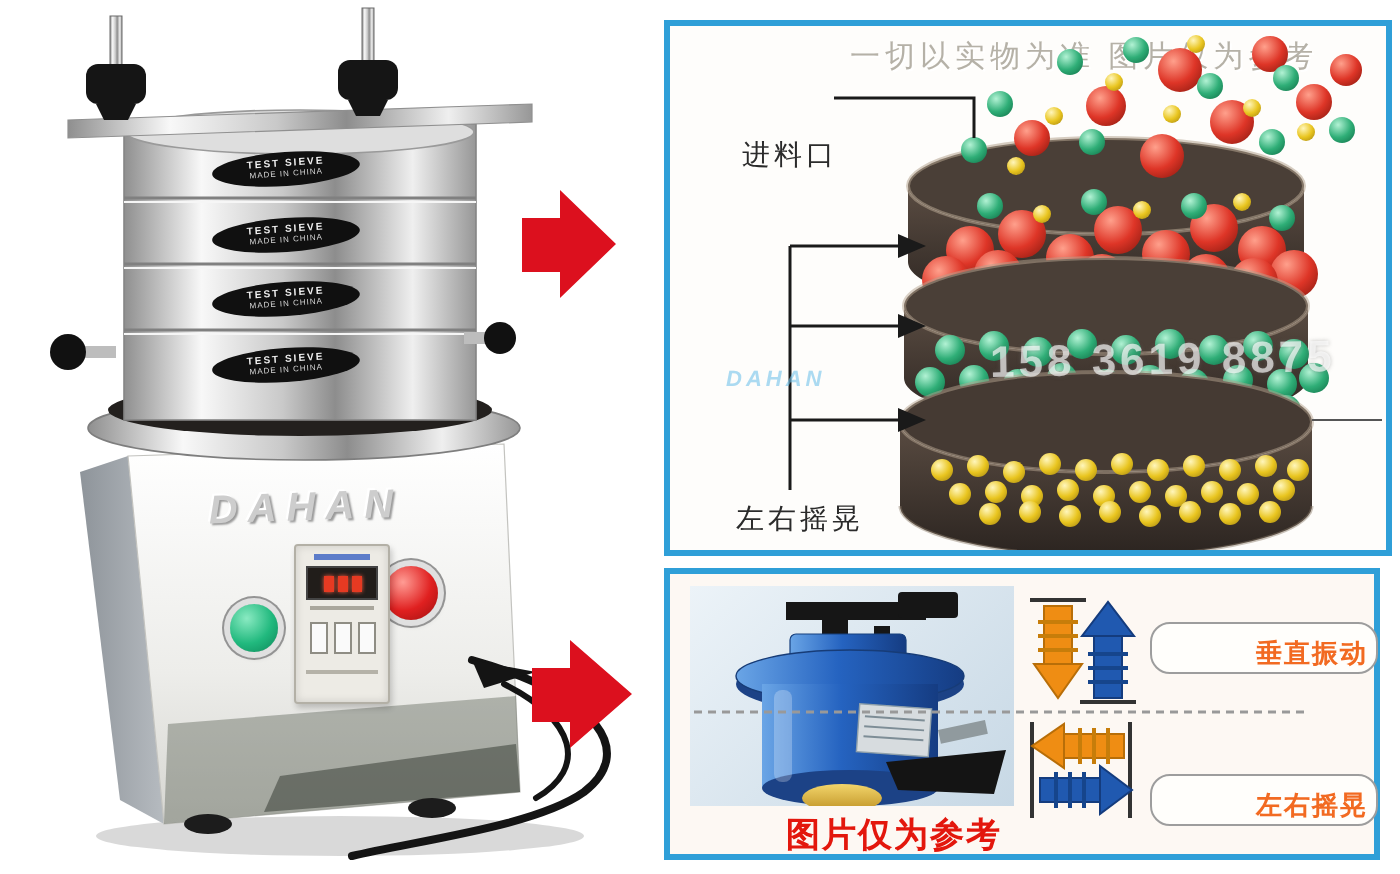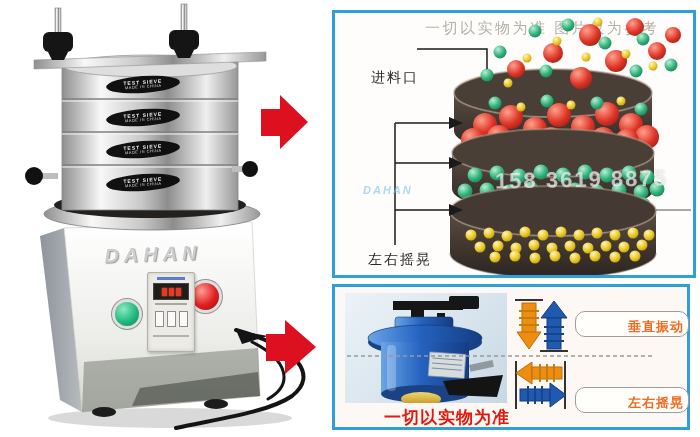--- a/index.html
+++ b/index.html
@@ -373,21 +373,21 @@
           <rect x="84" y="60" width="36" height="24" fill="#d7dcdf" stroke="#8fa0aa" stroke-width="0.7"></rect>
           <line x1="87" y1="66" x2="117" y2="66" stroke="#7d8d96" stroke-width="1"></line>
           <line x1="87" y1="71" x2="117" y2="71" stroke="#7d8d96" stroke-width="1"></line>
           <line x1="87" y1="76" x2="117" y2="76" stroke="#7d8d96" stroke-width="1"></line>
         </g>
         <rect x="124" y="72" width="24" height="7" fill="#909a9e" transform="rotate(-12 124 72)"></rect>
         <polygon points="98,88 158,82 152,104 104,102" fill="#141414"></polygon>
         <ellipse cx="76" cy="106" rx="20" ry="7" fill="url(#gold)"></ellipse>
       </svg>
     </div>
-    <div class="motor-lbl abs">一切以实物为准</div>
+    <div class="motor-lbl abs">图片仅为参考</div>
 
     <svg id="vib-svg" class="abs" width="352" height="140">
 
       <line x1="180" y1="13" x2="208" y2="13" stroke="#333" stroke-width="2"></line>
       <rect x="187" y="16" width="14" height="30" style="fill:var(--arrow_orange,#ef8d13)" stroke="#b86e08"></rect>
       <line x1="184" y1="24" x2="204" y2="24" stroke="#c77d0a" stroke-width="2"></line>
       <line x1="184" y1="31" x2="204" y2="31" stroke="#c77d0a" stroke-width="2"></line>
       <line x1="184" y1="38" x2="204" y2="38" stroke="#c77d0a" stroke-width="2"></line>
       <polygon points="182,45 206,45 194,62" style="fill:var(--arrow_orange,#ef8d13)" stroke="#b86e08"></polygon>
       <line x1="205" y1="64" x2="233" y2="64" stroke="#333" stroke-width="2"></line>

